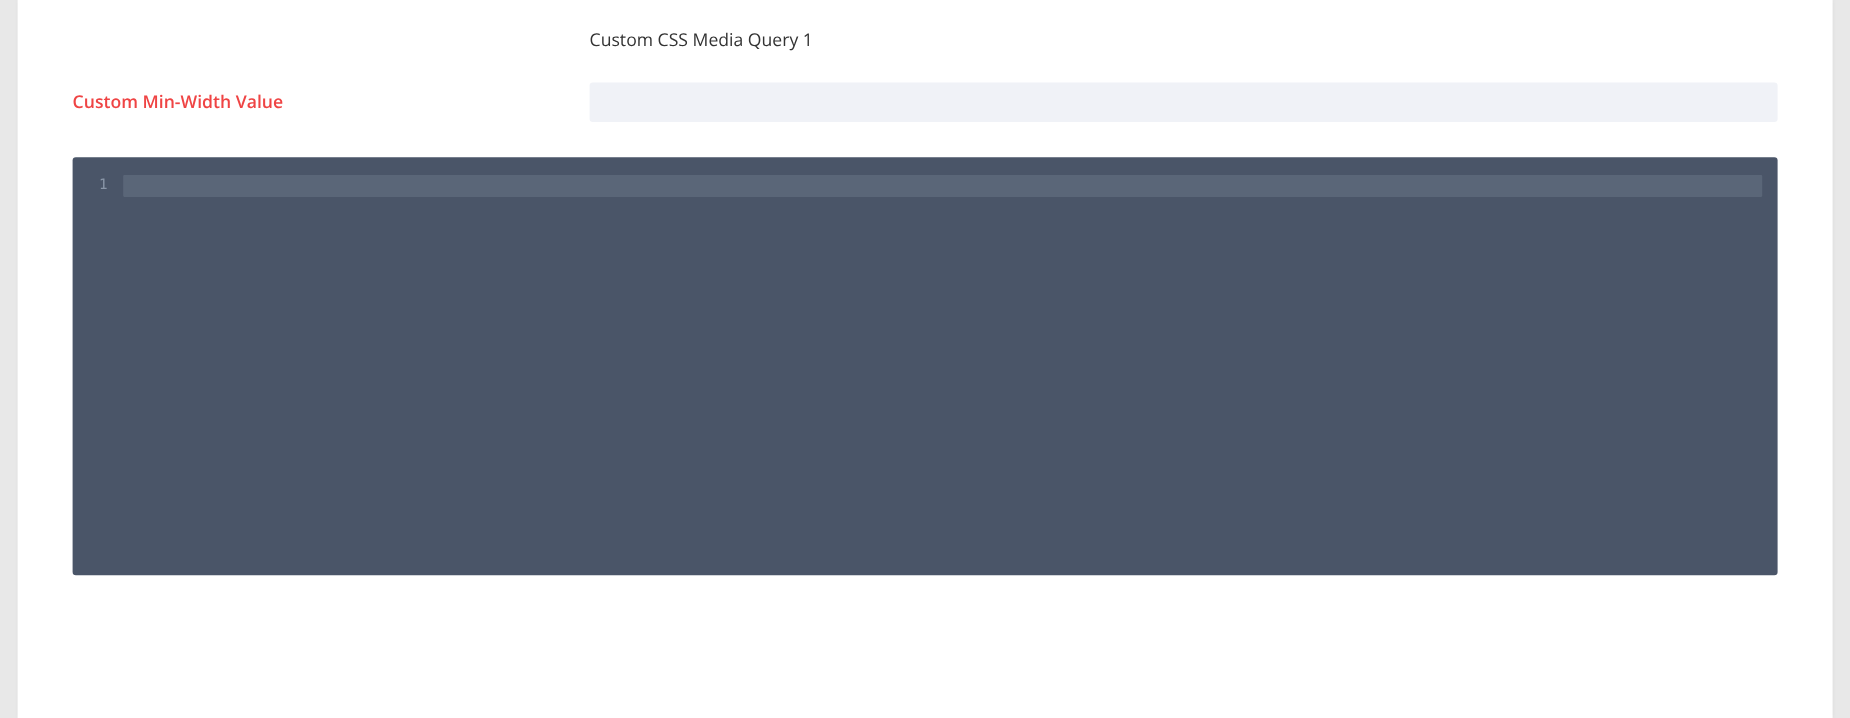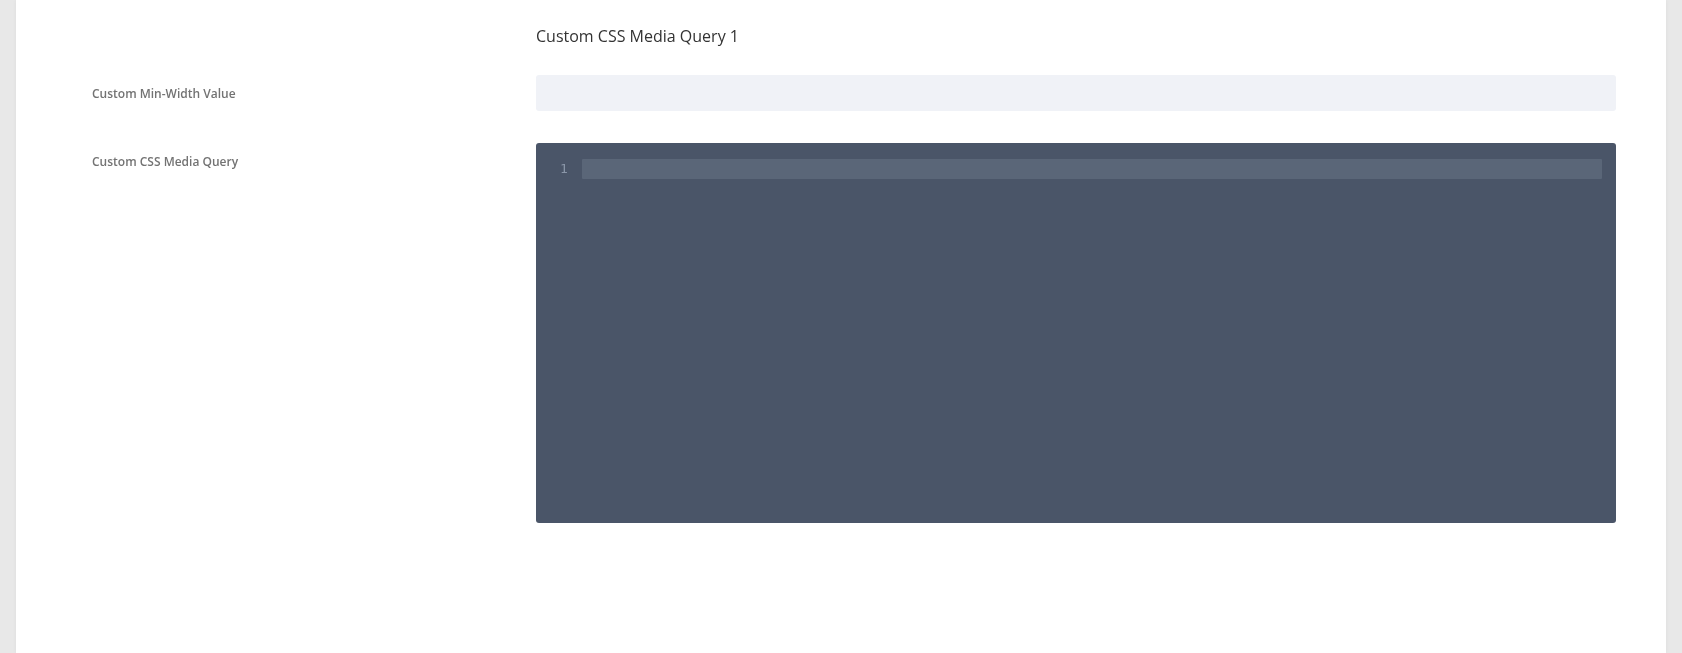--- a/index.html
+++ b/index.html
@@ -38,24 +38,23 @@
       display: flex;
       align-items: flex-start;
       margin-bottom: 32px;
     }
     .label-col {
       width: 470px;
       flex-shrink: 0;
       padding-top: 6px;
     }
     .label-text {
-      font-size: 12px;
-      color: #737373;
+      font-size: 16px;
+      color: #ef4444;
       font-weight: 600;
-      margin-left: 26px;
     }
     .field-col {
       flex: 1;
     }
     .text-input {
       width: 100%;
       height: 36px;
       background: #f0f2f7;
       border: none;
       border-radius: 3px;
@@ -119,23 +118,20 @@
     <div class="label-col">
       <span class="label-text">Custom Min-Width Value</span>
     </div>
     <div class="field-col">
       <input type="text" class="text-input" value="" style="">
     </div>
   </div>
 
 
   <div class="form-row">
-    <div class="label-col">
-      <span class="label-text">Custom CSS Media Query</span>
-    </div>
     <div class="field-col">
       <div class="code-editor">
         <div class="code-line">
           <div class="gutter">1</div>
           <div class="line-content">
             <input type="text" class="line-content-input" value="" style="">
           </div>
         </div>
       </div>
     </div>

